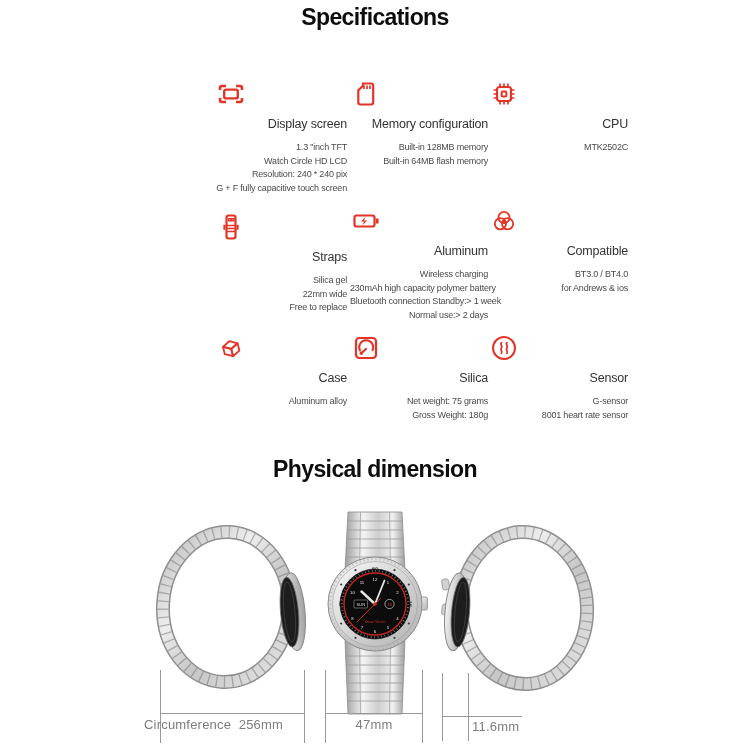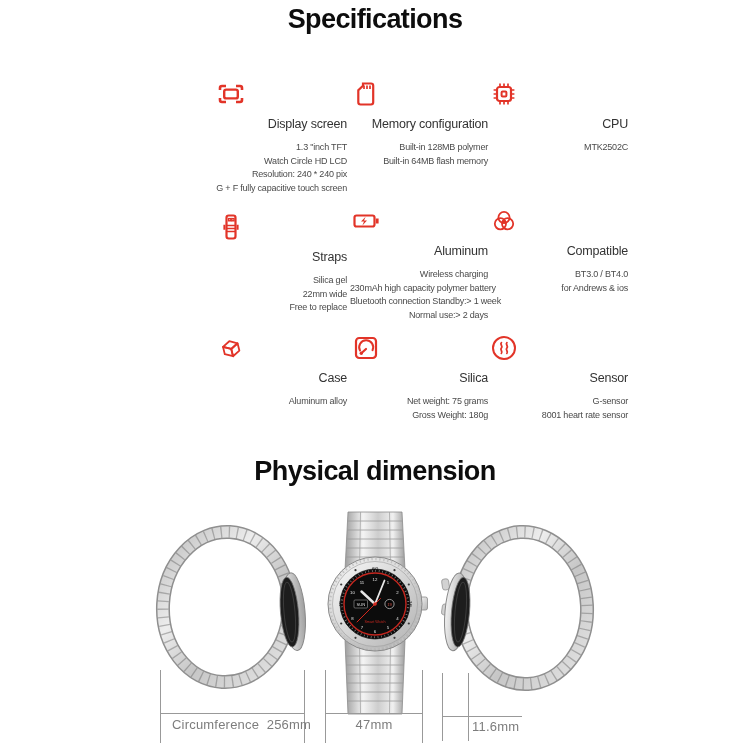--- a/index.html
+++ b/index.html
@@ -1,20 +1,20 @@
 <!DOCTYPE html>
 <html><head>
 <meta charset="utf-8">
 <style>
   * { margin:0; padding:0; box-sizing:border-box; }
   body { background:#fff; font-family:"Liberation Sans", sans-serif; }
   .canvas { position:relative; width:750px; height:750px; background:#ffffff; overflow:hidden; }
 
   .big-title { position:absolute; left:0; width:750px; text-align:center;
-    font-size:27px; font-weight:700; letter-spacing:-0.6px; color:#0d0d0d; }
+    font-size:23px; font-weight:700; letter-spacing:-0.6px; color:#0d0d0d; }
   #specs-title { top:4px; }
   #dim-title { top:456px; }
 
   .spec-cell { position:absolute;text-align:right; }
   .spec-icon { height:30px; margin-bottom:8px; }
   .spec-icon svg { display:block; }
   .spec-title { font-size:12.5px; color:#333; letter-spacing:-0.2px; margin-bottom:10px; }
   .spec-lines div { font-size:9px; line-height:13.5px; color:#4a4a4a; letter-spacing:-0.2px; white-space:nowrap; }
 
   .watch-img { position:absolute; }
@@ -48,21 +48,21 @@
 
   <div class="spec-cell" style="left:350px;top:79px;width:138px;">
     <div class="spec-icon">
       <svg width="32" height="30" viewBox="0 0 32 30" fill="none" stroke="#e23428">
         <path d="M13 4.5 h8 a2.2 2.2 0 0 1 2.2 2.2 v16.6 a2.2 2.2 0 0 1 -2.2 2.2 h-10.5 a2.2 2.2 0 0 1 -2.2 -2.2 v-12 l4.7 -4.6 z" stroke-width="2.2"></path>
         <path d="M14 6.5 v3.5 M17 6.5 v3.5 M20 6.5 v3.5" stroke-width="1.7"></path>
       </svg>
     </div>
     <div class="spec-title">Memory configuration</div>
     <div class="spec-lines">
-      <div>Built-in 128MB polymer</div>
+      <div>Built-in 128MB memory</div>
       <div>Built-in 64MB flash memory</div>
     </div>
   </div>
 
   <div class="spec-cell" style="left:488px;top:79px;width:140px;">
     <div class="spec-icon">
       <svg width="32" height="30" viewBox="0 0 32 30" fill="none" stroke="#e23428">
         <rect x="9" y="8" width="14" height="14" rx="2.5" stroke-width="2.2"></rect>
         <rect x="13.6" y="12.6" width="4.8" height="4.8" rx="1" stroke-width="2"></rect>
         <path d="M12 4.6v3.4 M16 4.6v3.4 M20 4.6v3.4 M12 22v3.4 M16 22v3.4 M20 22v3.4 M5.6 11h3.4 M5.6 15h3.4 M5.6 19h3.4 M23 11h3.4 M23 15h3.4 M23 19h3.4" stroke-width="1.7"></path>
@@ -311,21 +311,21 @@
         <ellipse cx="16" cy="88" rx="11" ry="39" fill="url(#caseSide)" stroke="#888" stroke-width="1"></ellipse>
         <ellipse cx="20.5" cy="88" rx="9" ry="35" fill="#1d1d1d" stroke="#777" stroke-width="0.8"></ellipse>
         <ellipse cx="20.5" cy="88" rx="5.5" ry="30" fill="none" stroke="#3c3c3c" stroke-width="1"></ellipse>
       </g>
     </svg>
   </div>
 
   <div class="dim-line" style="left:160px;top:670px;width:1px;height:73px;"></div>
   <div class="dim-line" style="left:304px;top:670px;width:1px;height:73px;"></div>
   <div class="dim-line" style="left:160px;top:713px;width:145px;height:1px;"></div>
-  <div class="dim-label centered" style="left:172px;top:717px;width:118px;">Circumference  256mm</div>
+  <div class="dim-label centered" style="left:144px;top:717px;width:118px;">Circumference  256mm</div>
 
   <div class="dim-line" style="left:325px;top:670px;width:1px;height:73px;"></div>
   <div class="dim-line" style="left:422px;top:670px;width:1px;height:73px;"></div>
   <div class="dim-line" style="left:325px;top:713px;width:98px;height:1px;"></div>
   <div class="dim-label centered" style="left:325px;top:717px;width:98px;">47mm</div>
 
   <div class="dim-line" style="left:442px;top:673px;width:1px;height:68px;"></div>
   <div class="dim-line" style="left:468px;top:673px;width:1px;height:68px;"></div>
   <div class="dim-line" style="left:442px;top:716px;width:80px;height:1px;"></div>
   <div class="dim-label" style="left:472px;top:719px;">11.6mm</div>

